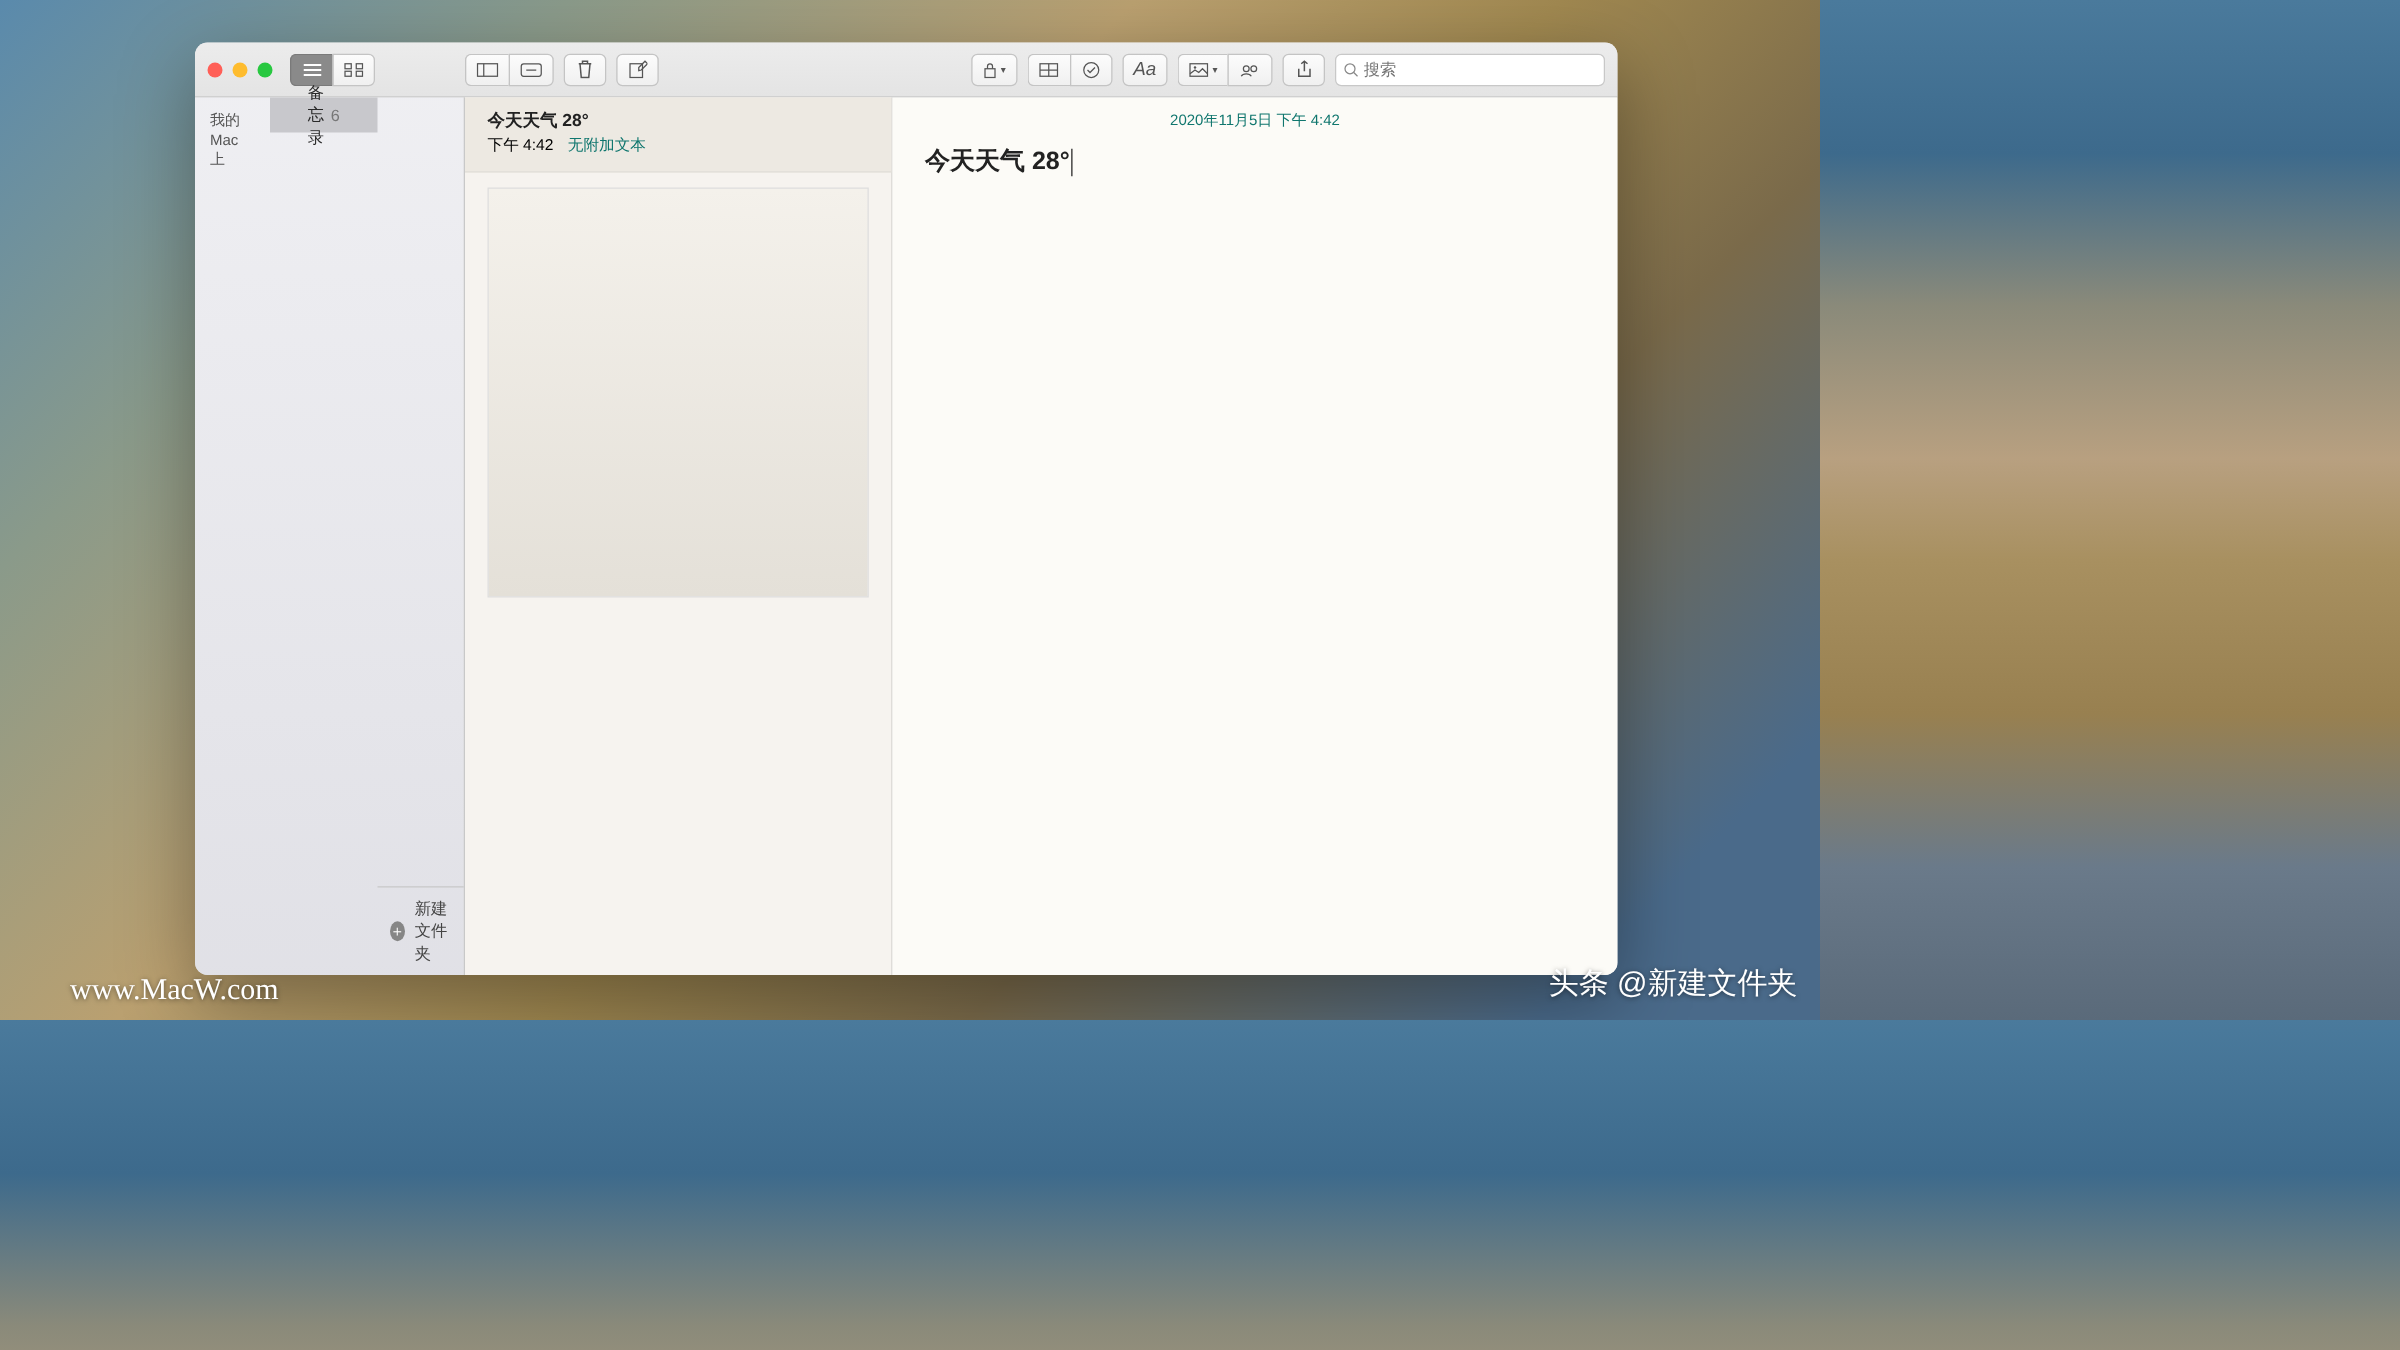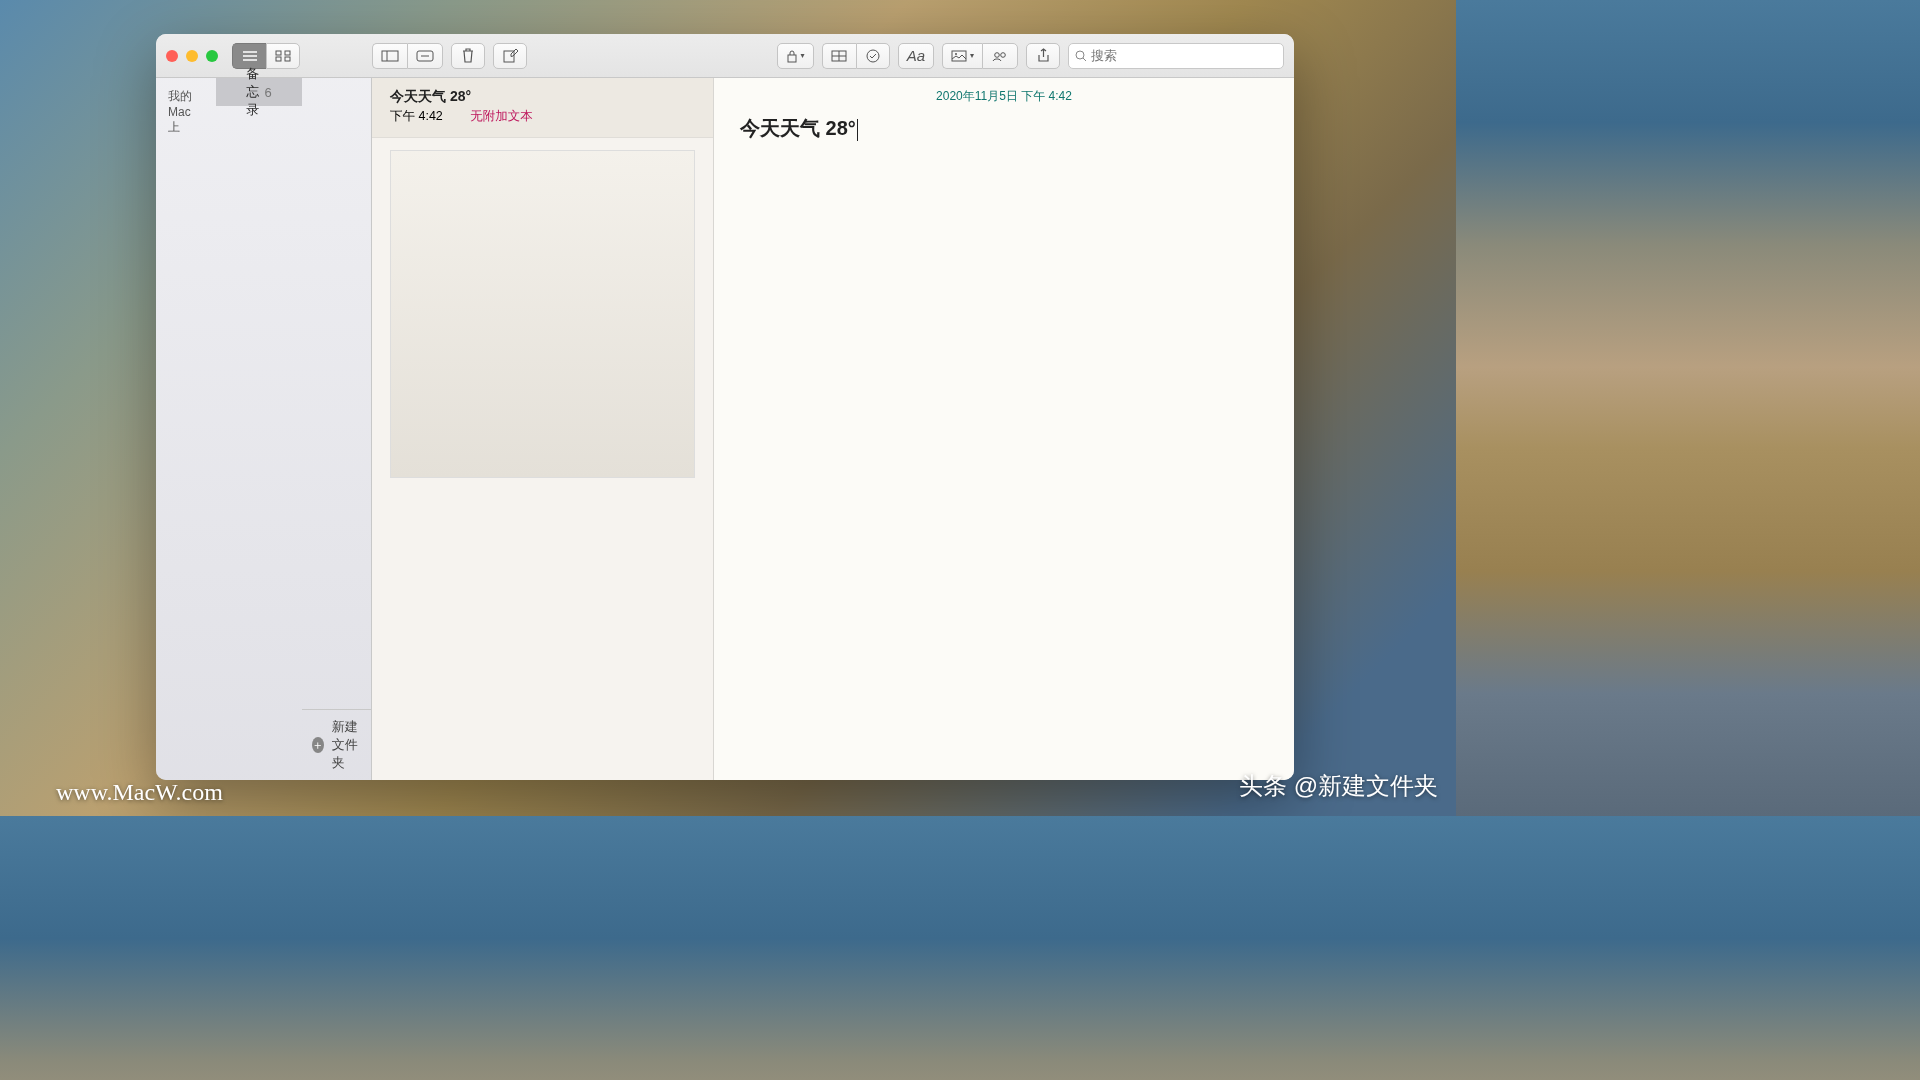--- a/index.html
+++ b/index.html
@@ -49,21 +49,21 @@
     .side-item.sel { background:#c8c8cc; }
     .side-count { color:#777; }
     .side-bottom { margin-top:auto; border-top:1px solid #c8c8c8; padding:8px 10px; display:flex; align-items:center; gap:8px; font-size:13px; color:#444; cursor:pointer; }
     .plus-circle { width:16px; height:16px; border-radius:50%; background:#868686; color:#fff; display:flex; align-items:center; justify-content:center; font-size:12px; line-height:1; }
     .notes-list { width:342px; background:#f6f3ef; border-right:1px solid #d8d6d2; display:flex; flex-direction:column; }
     .note-item { padding:10px 18px 12px; border-bottom:1px solid #e0ddd8; cursor:pointer; }
     .note-item.sel { background:#ede9e2; }
     .note-title { font-size:14px; font-weight:600; color:#222; }
     .note-meta { margin-top:2px; font-size:12.5px; }
     .note-time { color:#000000; }
-    .note-preview { color:#be185d; margin-left:24px; }
+    .note-preview { color:#0f766e; margin-left:8px; }
     .thumb-wrap { padding:12px 18px; }
     .thumb { width:100%; height:328px; background:linear-gradient(#f4f1eb,#e4e0d8); border:1px solid #ddd; }
     .editor { flex:1; background:#fcfbf7; position:relative; display:flex; flex-direction:column; }
     .editor-date { text-align:center; font-size:12px; color:#0f766e; padding:10px 0 6px; }
     .editor-content { padding:4px 26px; font-size:20px; font-weight:600; color:#222; }
     .cursor { display:inline-block; width:1.5px; height:22px; background:#222; vertical-align:middle; margin-left:1px; animation:blink 1s steps(1) infinite; }
     @keyframes blink { 50% { opacity:0; } }
     .watermark1 { position:absolute; left:56px; bottom:10px; font-family: Georgia, serif; font-size:24px; color:#fff; text-shadow:0 1px 4px rgba(0,0,0,0.5); }
     .watermark2 { position:absolute; right:18px; bottom:14px; font-size:24px; color:#fff; text-shadow:0 1px 4px rgba(0,0,0,0.5); font-weight:500;}
     svg { display:block; }

